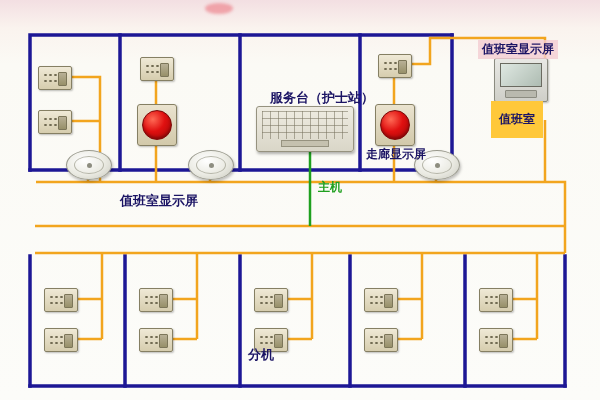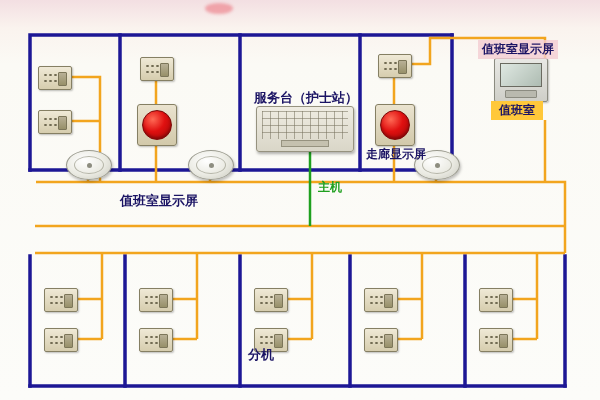--- a/index.html
+++ b/index.html
@@ -52,21 +52,21 @@
     background:linear-gradient(180deg,#e8e8e4,#cfcfc8);border:1px solid #8b8b80;
     box-shadow:1px 1px 2px rgba(0,0,0,.25);}
   .monitor::before{content:"";position:absolute;inset:4px 5px 14px 5px;
     background:linear-gradient(135deg,#dfe8e2,#aebcb2);border:1px solid #6a6a60;}
   .monitor::after{content:"";position:absolute;left:10px;right:10px;bottom:3px;height:6px;
     background:#b9b9ae;border:1px solid #8b8b80;border-radius:1px;}
   
   .lbl{position:absolute;font-weight:bold;font-size:13px;color:var(--navy);white-space:nowrap;}
   .lbl.green{color:var(--green);}
   .lbl.sm{font-size:12px;}
-  .hl-yellow{background:var(--yellow-hl);padding:1px 8px;}
+  .hl-yellow{background:var(--yellow-hl);padding:10px 8px;}
   .hl-pink{background:var(--pink-hl);padding:1px 4px;}
 </style>
 </head>
 <body>
 
 <div class="canvas">
 
   <svg class="wires" width="600" height="400" viewBox="0 0 600 400">
     <g stroke="#1d1795" stroke-width="3.5" fill="none" stroke-linecap="square">
       <path d="M30 170 V35 H452"></path>
@@ -123,19 +123,19 @@
   <div class="intercom" style="left:139px;top:328px"></div>
   <div class="intercom" style="left:254px;top:288px"></div>
   <div class="intercom" style="left:254px;top:328px"></div>
   <div class="intercom" style="left:364px;top:288px"></div>
   <div class="intercom" style="left:364px;top:328px"></div>
   <div class="intercom" style="left:479px;top:288px"></div>
   <div class="intercom" style="left:479px;top:328px"></div>
 
   <div class="lbl sm hl-pink" style="left:478px;top:40px">值班室显示屏</div>
   <div class="lbl sm hl-yellow" style="left:491px;top:101px">值班室</div>
-  <div class="lbl" style="left:254px;top:89px">服务台（护士站）</div>
+  <div class="lbl" style="left:270px;top:89px">服务台（护士站）</div>
   <div class="lbl sm" style="left:366px;top:146px">走廊显示屏</div>
   <div class="lbl sm green" style="left:318px;top:179px">主机</div>
   <div class="lbl" style="left:120px;top:192px">值班室显示屏</div>
   <div class="lbl" style="left:248px;top:346px">分机</div>
 
 </div>
 
 </body></html>

